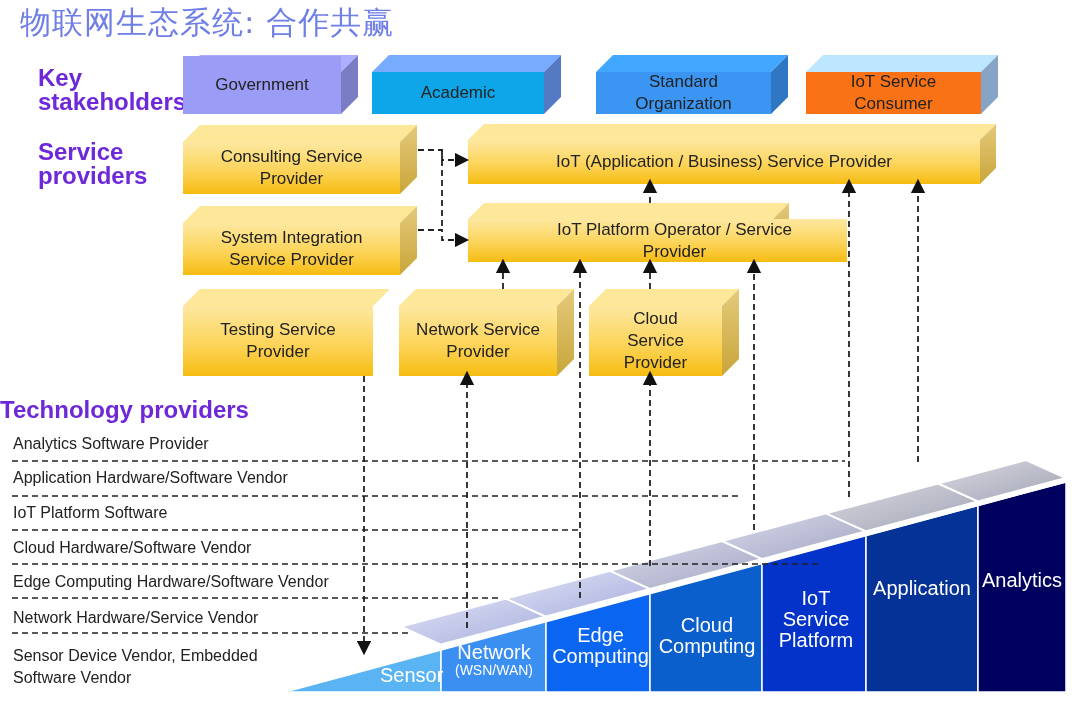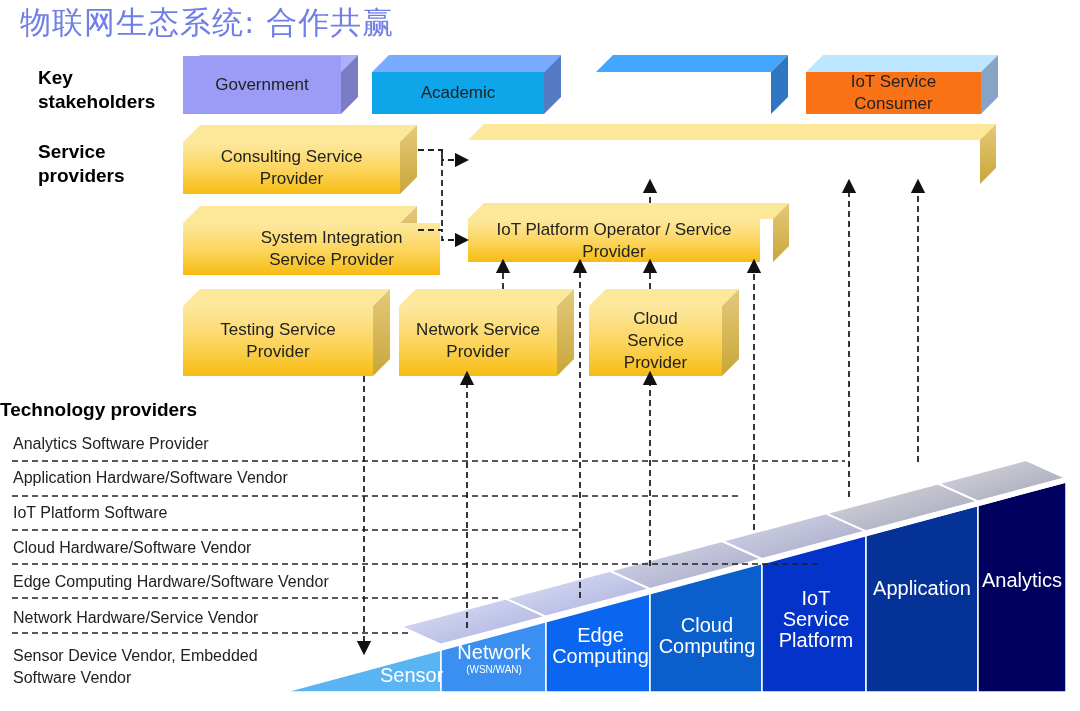--- a/index.html
+++ b/index.html
@@ -1,20 +1,20 @@
 <!DOCTYPE html>
 <html><head>
 <meta charset="utf-8">
 <style>
   html, body { margin:0; padding:0; background:#ffffff; }
   body { width:1080px; height:711px; position:relative; overflow:hidden;
          font-family:"Liberation Sans", sans-serif; color:#111; }
   .title { position:absolute; left:20px; top:2px; font-size:31px; color:#6f7fe6;
            font-family:"DejaVu Sans", sans-serif; letter-spacing:1px; }
-  .row-label { position:absolute; font-weight:bold; font-size:19px; line-height:24px; color:#000000; }
+  .row-label { position:absolute; font-weight:bold; font-size:24px; line-height:24px; color:#6d28d9; }
   .box { position:absolute; }
   .box .face { position:absolute; left:0; bottom:0; display:flex; align-items:center; justify-content:center;
                text-align:center; font-size:17px; line-height:22px; color:#222; }
   .box .top { position:absolute; left:0; top:0; }
   .box .side { position:absolute; right:0; top:0; }
   .tech-label { position:absolute; left:13px; font-size:16px; color:#222; line-height:22px; }
   svg.overlay { position:absolute; left:0; top:0; }
   .pyr-label { position:absolute; color:#ffffff; text-align:center; font-size:20px; line-height:21px; }
 </style>
 </head>
@@ -35,53 +35,56 @@
       <div class="face" style="width: 158px; height: 58px; white-space: pre; background: rgb(154, 156, 245);">Government</div>
     </div>
     <div class="box" style="left: 372px; top: 55px; width: 189px; height: 59px;">
       <div class="top" style="width: 189px; height: 17px; background: rgb(119, 171, 255); clip-path: polygon(17px 0px, 189px 0px, 172px 17px, 0px 17px);"></div>
       <div class="side" style="width: 17px; height: 59px; background: rgb(85, 122, 196); clip-path: polygon(0px 17px, 17px 0px, 17px 42px, 0px 59px);"></div>
       <div class="face" style="width: 172px; height: 42px; white-space: pre; background: #0ea5e9;">Academic</div>
     </div>
     <div class="box" style="left: 596px; top: 55px; width: 192px; height: 59px;">
       <div class="top" style="width: 192px; height: 17px; background: rgb(66, 167, 255); clip-path: polygon(17px 0px, 192px 0px, 175px 17px, 0px 17px);"></div>
       <div class="side" style="width: 17px; height: 59px; background: rgb(47, 119, 194); clip-path: polygon(0px 17px, 17px 0px, 17px 42px, 0px 59px);"></div>
+      <div class="face" style="width: 175px; height: 42px; white-space: pre; background: rgb(59, 149, 242);">Standard
+Organization</div>
     </div>
     <div class="box" style="left: 806px; top: 55px; width: 192px; height: 59px;">
       <div class="top" style="width: 192px; height: 17px; background: rgb(189, 230, 255); clip-path: polygon(17px 0px, 192px 0px, 175px 17px, 0px 17px);"></div>
       <div class="side" style="width: 17px; height: 59px; background: rgb(135, 164, 199); clip-path: polygon(0px 17px, 17px 0px, 17px 42px, 0px 59px);"></div>
       <div class="face" style="width: 175px; height: 42px; white-space: pre; background: #f97316;">IoT Service
 Consumer</div>
     </div>
   </div>
 
 <div id="providers">
     <div class="box" style="left: 183px; top: 125px; width: 234px; height: 69px;">
       <div class="top" style="width: 234px; height: 17px; background: rgb(253, 232, 154); clip-path: polygon(17px 0px, 234px 0px, 217px 17px, 0px 17px);"></div>
       <div class="side" style="width: 17px; height: 69px; background: linear-gradient(rgb(228, 201, 122), rgb(201, 166, 58)); clip-path: polygon(0px 17px, 17px 0px, 17px 52px, 0px 69px);"></div>
       <div class="face" style="width: 217px; height: 52px; white-space: pre; background: linear-gradient(rgb(253, 232, 160) 0%, rgb(252, 212, 90) 55%, rgb(246, 188, 18) 100%);">Consulting Service
 Provider</div>
     </div>
     <div class="box" style="left: 183px; top: 206px; width: 234px; height: 69px;">
       <div class="top" style="width: 234px; height: 17px; background: rgb(253, 232, 154); clip-path: polygon(17px 0px, 234px 0px, 217px 17px, 0px 17px);"></div>
       <div class="side" style="width: 17px; height: 69px; background: linear-gradient(rgb(228, 201, 122), rgb(201, 166, 58)); clip-path: polygon(0px 17px, 17px 0px, 17px 52px, 0px 69px);"></div>
-      <div class="face" style="width: 217px; height: 52px; white-space: pre; background: linear-gradient(rgb(253, 232, 160) 0%, rgb(252, 212, 90) 55%, rgb(246, 188, 18) 100%); padding-left: 40px;">System Integration
+      <div class="face" style="width: 217px; height: 52px; white-space: pre; background: linear-gradient(rgb(253, 232, 160) 0%, rgb(252, 212, 90) 55%, rgb(246, 188, 18) 100%);">System Integration
 Service Provider</div>
     </div>
     <div class="box" style="left: 468px; top: 124px; width: 528px; height: 60px;">
       <div class="top" style="width: 528px; height: 16px; background: rgb(253, 232, 154); clip-path: polygon(16px 0px, 528px 0px, 512px 16px, 0px 16px);"></div>
       <div class="side" style="width: 16px; height: 60px; background: linear-gradient(rgb(228, 201, 122), rgb(201, 166, 58)); clip-path: polygon(0px 16px, 16px 0px, 16px 44px, 0px 60px);"></div>
+      <div class="face" style="width: 512px; height: 44px; white-space: pre; background: linear-gradient(rgb(253, 232, 160) 0%, rgb(252, 212, 90) 55%, rgb(246, 188, 18) 100%);">IoT (Application / Business) Service Provider</div>
     </div>
     <div class="box" style="left: 468px; top: 203px; width: 321px; height: 59px;">
       <div class="top" style="width: 321px; height: 16px; background: rgb(253, 232, 154); clip-path: polygon(16px 0px, 321px 0px, 305px 16px, 0px 16px);"></div>
       <div class="side" style="width: 16px; height: 59px; background: linear-gradient(rgb(228, 201, 122), rgb(201, 166, 58)); clip-path: polygon(0px 16px, 16px 0px, 16px 43px, 0px 59px);"></div>
-      <div class="face" style="width: 292px; height: 43px; white-space: pre; background: linear-gradient(rgb(253, 232, 160) 0%, rgb(252, 212, 90) 55%, rgb(246, 188, 18) 100%);">IoT Platform Operator / Service
+      <div class="face" style="width: 345px; height: 43px; white-space: pre; background: linear-gradient(rgb(253, 232, 160) 0%, rgb(252, 212, 90) 55%, rgb(246, 188, 18) 100%); padding-left: 34px;">IoT Platform Operator / Service
 Provider</div>
     </div>
-    <div class="box" style="left: 183px; top: 289px; width: 207px; height: 87px;">
+    <div class="box" style="left: 183px; top: 289px; width: 207px; height: 87px; padding-left: 32px;">
       <div class="top" style="width: 207px; height: 17px; background: rgb(253, 232, 154); clip-path: polygon(17px 0px, 207px 0px, 190px 17px, 0px 17px);"></div>
       <div class="side" style="width: 17px; height: 87px; background: linear-gradient(rgb(228, 201, 122), rgb(201, 166, 58)); clip-path: polygon(0px 17px, 17px 0px, 17px 70px, 0px 87px);"></div>
       <div class="face" style="width: 190px; height: 70px; white-space: pre; background: linear-gradient(rgb(253, 232, 160) 0%, rgb(252, 212, 90) 55%, rgb(246, 188, 18) 100%);">Testing Service
 Provider</div>
     </div>
     <div class="box" style="left: 399px; top: 289px; width: 175px; height: 87px;">
       <div class="top" style="width: 175px; height: 17px; background: rgb(253, 232, 154); clip-path: polygon(17px 0px, 175px 0px, 158px 17px, 0px 17px);"></div>
       <div class="side" style="width: 17px; height: 87px; background: linear-gradient(rgb(228, 201, 122), rgb(201, 166, 58)); clip-path: polygon(0px 17px, 17px 0px, 17px 70px, 0px 87px);"></div>
       <div class="face" style="width: 158px; height: 70px; white-space: pre; background: linear-gradient(rgb(253, 232, 160) 0%, rgb(252, 212, 90) 55%, rgb(246, 188, 18) 100%);">Network Service
 Provider</div>
@@ -159,21 +162,21 @@
     <div class="tech-label" style="top: 467px; white-space: pre;">Application Hardware/Software Vendor</div>
     <div class="tech-label" style="top: 502px; white-space: pre;">IoT Platform Software</div>
     <div class="tech-label" style="top: 537px; white-space: pre; text-align: right;">Cloud Hardware/Software Vendor</div>
     <div class="tech-label" style="top: 571px; white-space: pre;">Edge Computing Hardware/Software Vendor</div>
     <div class="tech-label" style="top: 607px; white-space: pre;">Network Hardware/Service Vendor</div>
     <div class="tech-label" style="top: 645px; white-space: pre;">Sensor Device Vendor, Embedded
 Software Vendor</div>
   </div>
 <div id="pyr-labels">
     <div class="pyr-label" style="left: 380px; top: 665px; width: 60px; white-space: pre;"><span>Sensor</span></div>
-    <div class="pyr-label" style="left: 444px; top: 642px; width: 100px; white-space: pre;"><span>Network</span><div style="font-size: 10px; line-height: 14px;">(WSN/WAN)</div></div>
+    <div class="pyr-label" style="left: 444px; top: 642px; width: 100px; white-space: pre;"><span>Network</span><div style="font-size: 14px; line-height: 14px;">(WSN/WAN)</div></div>
     <div class="pyr-label" style="left: 548px; top: 625px; width: 105px; white-space: pre;"><span>Edge
 Computing</span></div>
     <div class="pyr-label" style="left: 652px; top: 615px; width: 110px; white-space: pre;"><span>Cloud
 Computing</span></div>
     <div class="pyr-label" style="left: 764px; top: 588px; width: 104px; white-space: pre;"><span>IoT
 Service
 Platform</span></div>
     <div class="pyr-label" style="left: 866px; top: 578px; width: 112px; white-space: pre;"><span>Application</span></div>
     <div class="pyr-label" style="left: 978px; top: 570px; width: 88px; white-space: pre;"><span>Analytics</span></div>
   </div>

